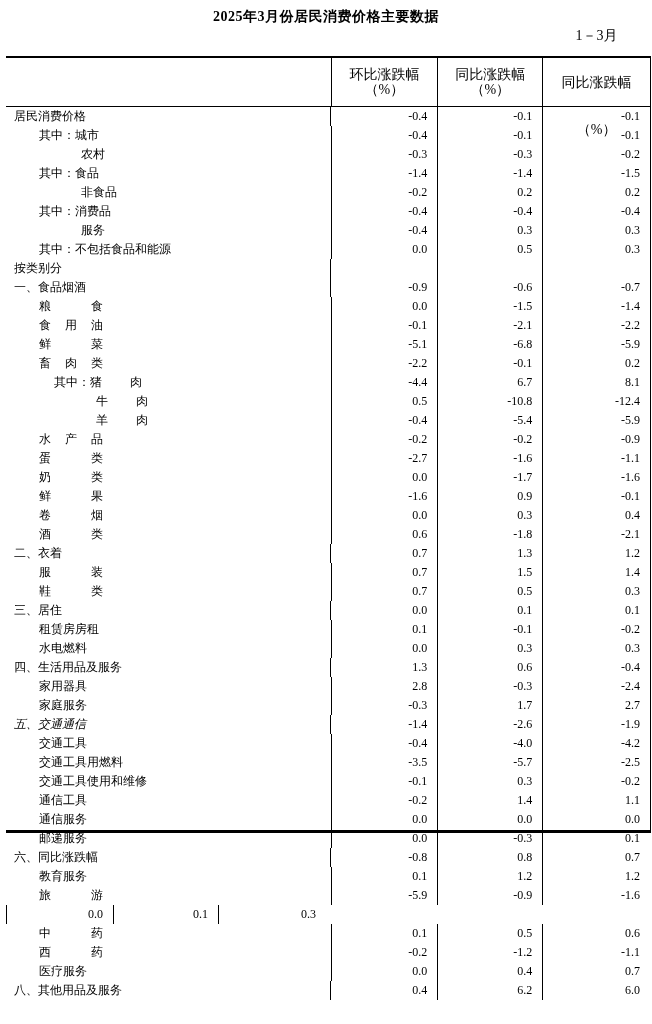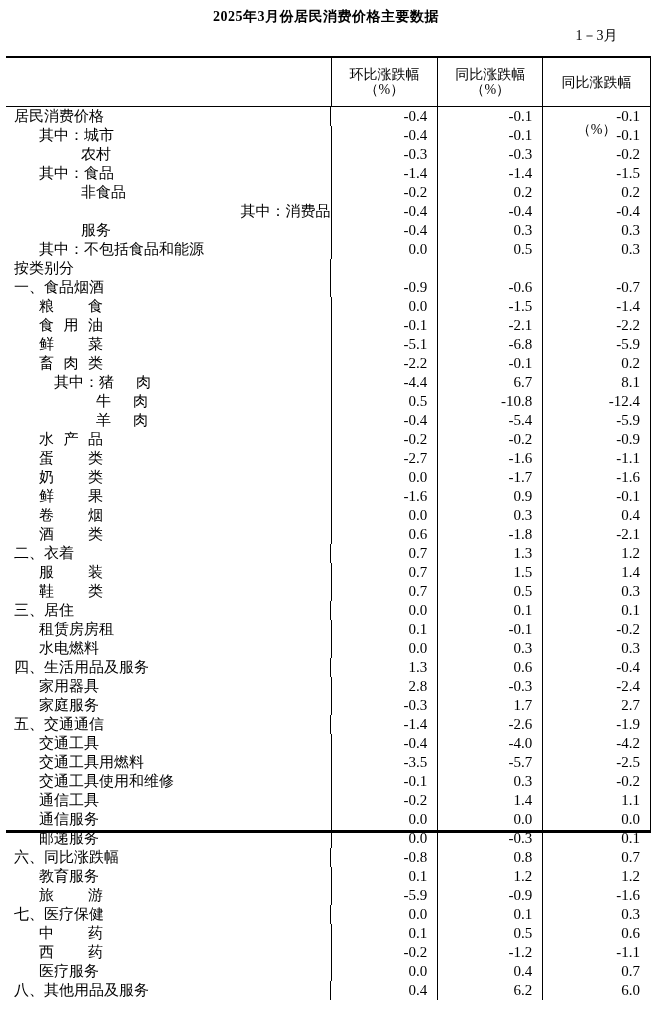--- a/index.html
+++ b/index.html
@@ -27,21 +27,21 @@
   }
   .cell { box-sizing: border-box; }
   .c1 { width: 325px; }
   .c2 { width: 107px; border-left: 1px solid #000; }
   .c3 { width: 105px; border-left: 1px solid #000; }
   .c4 { width: 108px; border-left: 1px solid #000; gap: 32px; }
   .head {
     display: flex; flex-direction: column; justify-content: center;
     text-align: center; font-size: 14px; line-height: 15px;
   }
-  .row { display: flex; height: 19px; line-height: 19px; font-size: 15px; }
+  .row { display: flex; height: 19px; line-height: 19px; font-size: 12px; }
   .lbl { white-space: nowrap; overflow: hidden; }
   .num { text-align: right; padding-right: 10px; }
   .jw {
     display: inline-block; width: 64px;
     text-align: justify; text-align-last: justify;
     text-justify: inter-character;
     vertical-align: top;
   }
   .jw2 {
     display: inline-block; width: 52px;
@@ -102,21 +102,21 @@
   </div>
 
   <div class="row">
     <div class="cell c1 lbl" style="padding-left: 75px;"><span>非食品</span></div>
     <div class="cell c2 num">-0.2</div>
     <div class="cell c3 num">0.2</div>
     <div class="cell c4 num">0.2</div>
   </div>
 
   <div class="row">
-    <div class="cell c1 lbl" style="padding-left: 33px; text-align: right;"><span>其中：</span><span>消费品</span></div>
+    <div class="cell c1 lbl" style="padding-left: 33px;"><span>其中：</span><span>消费品</span></div>
     <div class="cell c2 num">-0.4</div>
     <div class="cell c3 num">-0.4</div>
     <div class="cell c4 num">-0.4</div>
   </div>
 
   <div class="row">
     <div class="cell c1 lbl" style="padding-left: 75px;"><span>服务</span></div>
     <div class="cell c2 num">-0.4</div>
     <div class="cell c3 num">0.3</div>
     <div class="cell c4 num">0.3</div>
@@ -291,21 +291,21 @@
   </div>
 
   <div class="row">
     <div class="cell c1 lbl" style="padding-left: 33px;"><span>家庭服务</span></div>
     <div class="cell c2 num">-0.3</div>
     <div class="cell c3 num">1.7</div>
     <div class="cell c4 num">2.7</div>
   </div>
 
   <div class="row">
-    <div class="cell c1 lbl" style="padding-left: 8px;"><span>五、交通通信</span></div>
+    <div class="cell c1 lbl" style="padding-left: 8px; font-style: italic;"><span>五、交通通信</span></div>
     <div class="cell c2 num">-1.4</div>
     <div class="cell c3 num">-2.6</div>
     <div class="cell c4 num">-1.9</div>
   </div>
 
   <div class="row">
     <div class="cell c1 lbl" style="padding-left: 33px;"><span>交通工具</span></div>
     <div class="cell c2 num">-0.4</div>
     <div class="cell c3 num">-4.0</div>
     <div class="cell c4 num">-4.2</div>
@@ -361,21 +361,20 @@
   </div>
 
   <div class="row">
     <div class="cell c1 lbl" style="padding-left: 33px;"><span class="jw">旅游</span></div>
     <div class="cell c2 num">-5.9</div>
     <div class="cell c3 num">-0.9</div>
     <div class="cell c4 num">-1.6</div>
   </div>
 
   <div class="row">
-    <div class="cell c1 lbl" style="padding-left: 8px;"><span>七、医疗保健</span></div>
     <div class="cell c2 num">0.0</div>
     <div class="cell c3 num">0.1</div>
     <div class="cell c4 num">0.3</div>
   </div>
 
   <div class="row">
     <div class="cell c1 lbl" style="padding-left: 33px;"><span class="jw">中药</span></div>
     <div class="cell c2 num">0.1</div>
     <div class="cell c3 num">0.5</div>
     <div class="cell c4 num">0.6</div>

